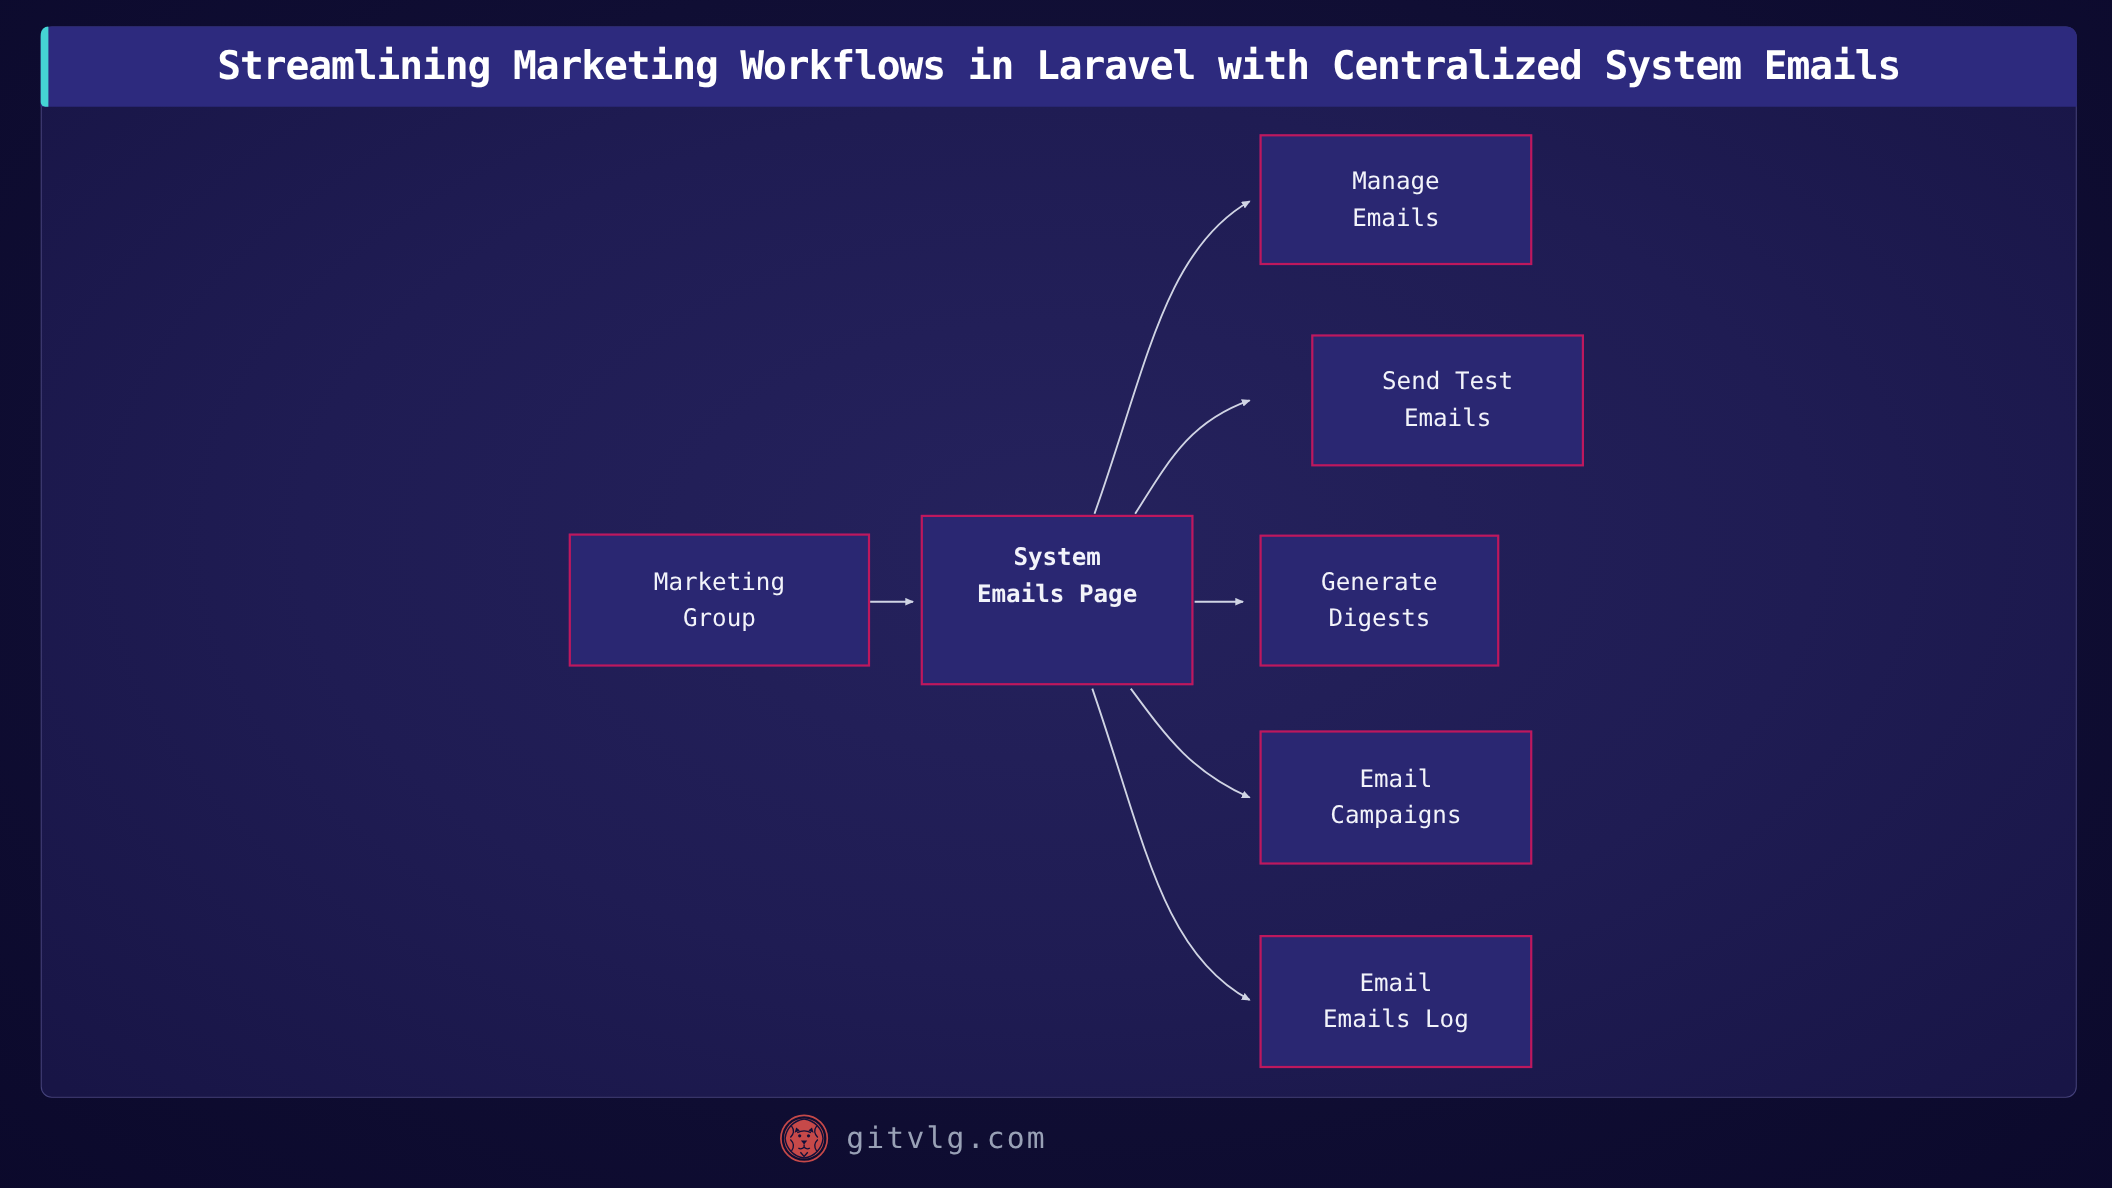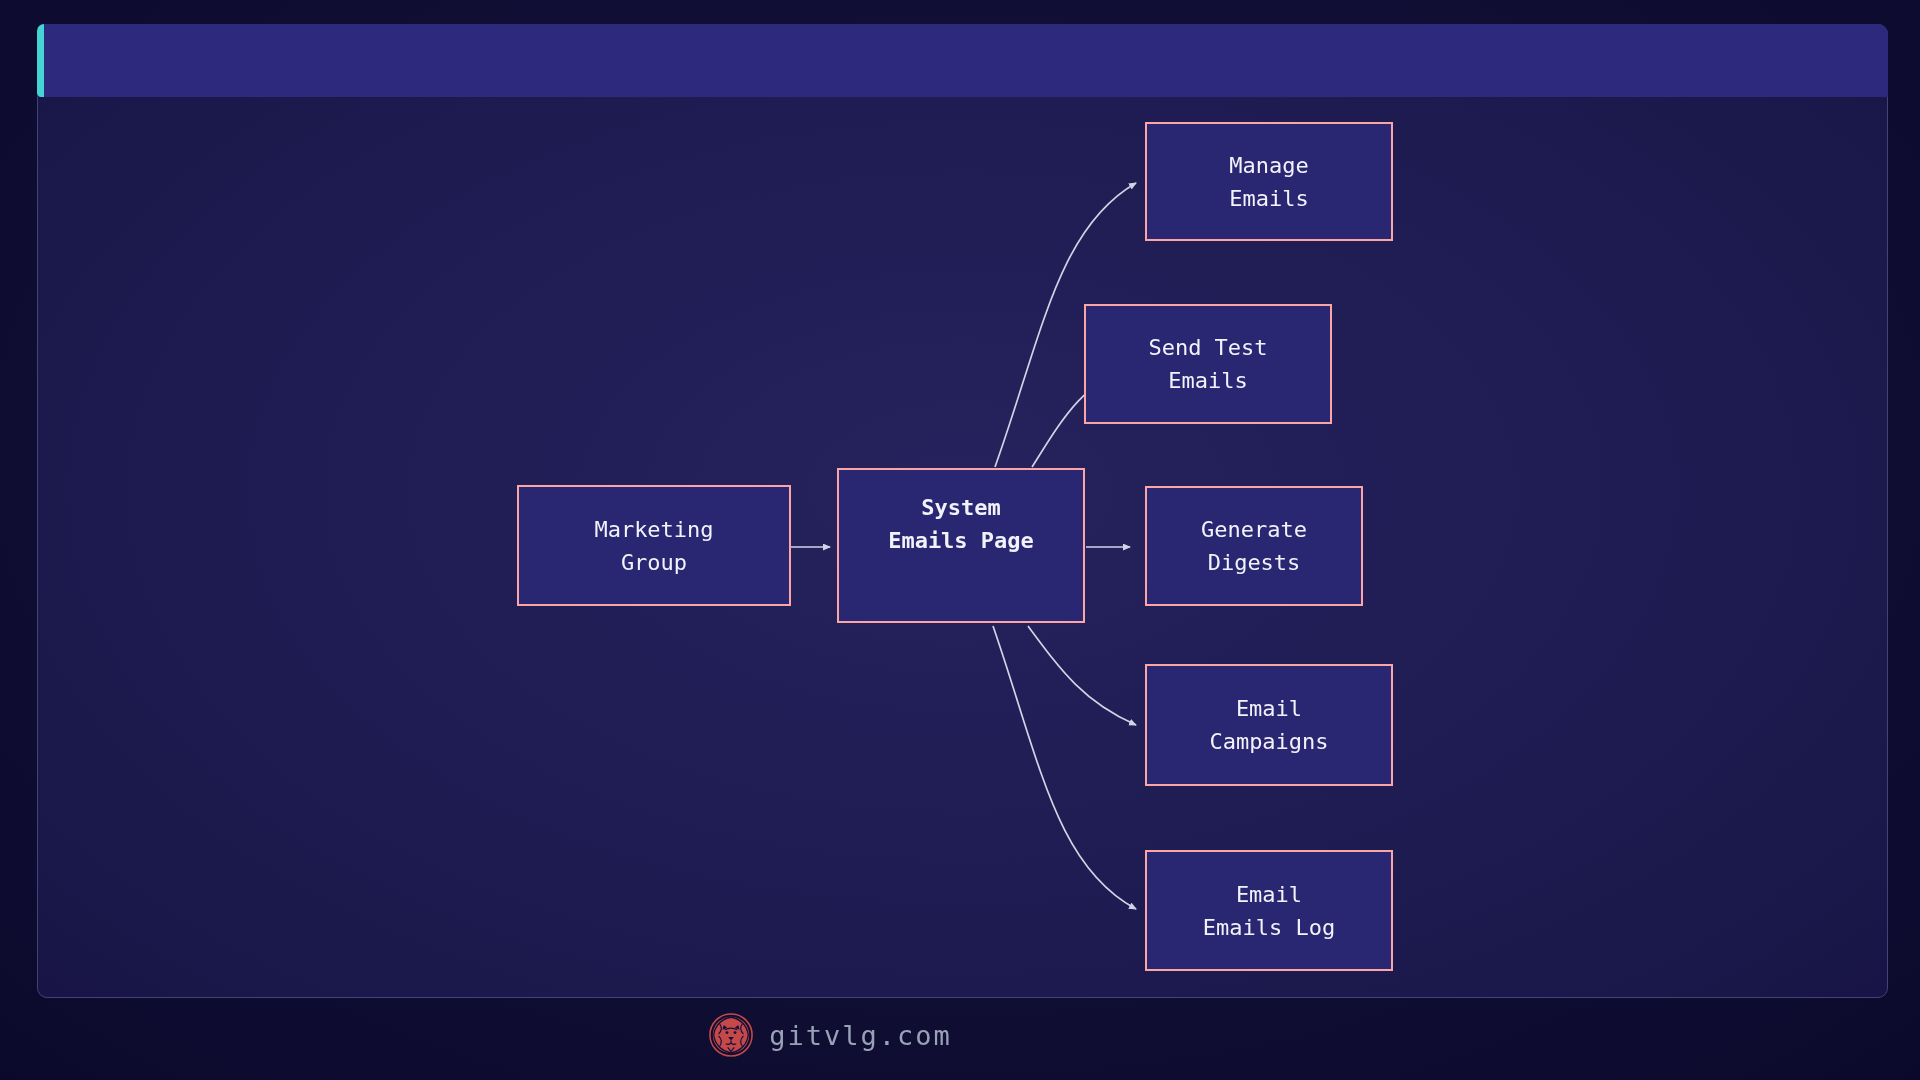--- a/index.html
+++ b/index.html
@@ -50,21 +50,21 @@
     left: 0; top: 0;
     width: 1920px; height: 1080px;
     z-index: 1;
     pointer-events: none;
   }
 
   .node {
     position: absolute;
     z-index: 2;
     background: #2a2772;
-    border: 2px solid #fca5a5;
+    border: 2px solid #be185d;
     display: flex;
     flex-direction: column;
     align-items: center;
     justify-content: center;
     color: #f2f3fa;
     font-size: 22px;
     line-height: 33px;
     text-align: center;
   }
   .node.tall { padding-bottom: 44px; font-weight: bold; }
@@ -86,20 +86,21 @@
   }
   .logo { width: 46px; height: 46px; }
 </style>
 </head>
 <body>
 
 <div class="panel"></div>
 
 <div class="titlebar">
   <div class="accent"></div>
+  <h1>Streamlining Marketing Workflows in Laravel with Centralized System Emails</h1>
 </div>
 
 <svg class="edges" viewBox="0 0 1920 1080">
   <defs>
     <marker id="arrow" markerWidth="9" markerHeight="8" refX="7" refY="3.5" orient="auto" markerUnits="userSpaceOnUse">
       <path d="M0,0 L8,3.5 L0,7 Z" fill="#d0d4e4"></path>
     </marker>
   </defs>
   <g stroke="#d0d4e4" stroke-width="1.7" fill="none">
     <path d="M 776 547 L 830 547" marker-end="url(#arrow)"></path>
@@ -119,21 +120,21 @@
 <div class="node tall" style="left:837px; top:468px; width:248px; height:155px;">
   <span>System</span>
   <span>Emails Page</span>
 </div>
 
 <div class="node" style="left:1145px; top:122px; width:248px; height:119px;">
   <span>Manage</span>
   <span>Emails</span>
 </div>
 
-<div class="node" style="left:1084px; top:304px; width:248px; height:120px;">
+<div class="node" style="left:1192px; top:304px; width:248px; height:120px;">
   <span>Send Test</span>
   <span>Emails</span>
 </div>
 
 <div class="node" style="left:1145px; top:486px; width:218px; height:120px;">
   <span>Generate</span>
   <span>Digests</span>
 </div>
 
 <div class="node" style="left:1145px; top:664px; width:248px; height:122px;">

